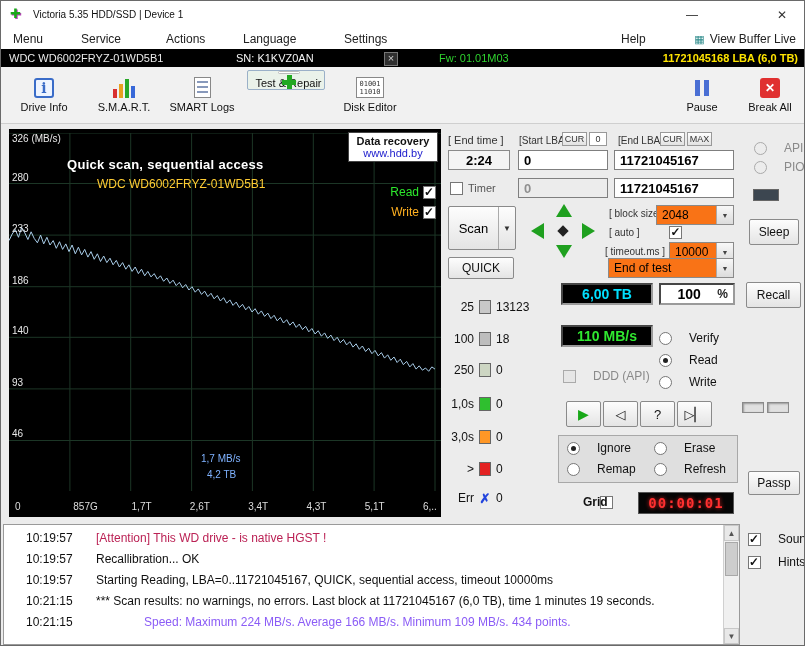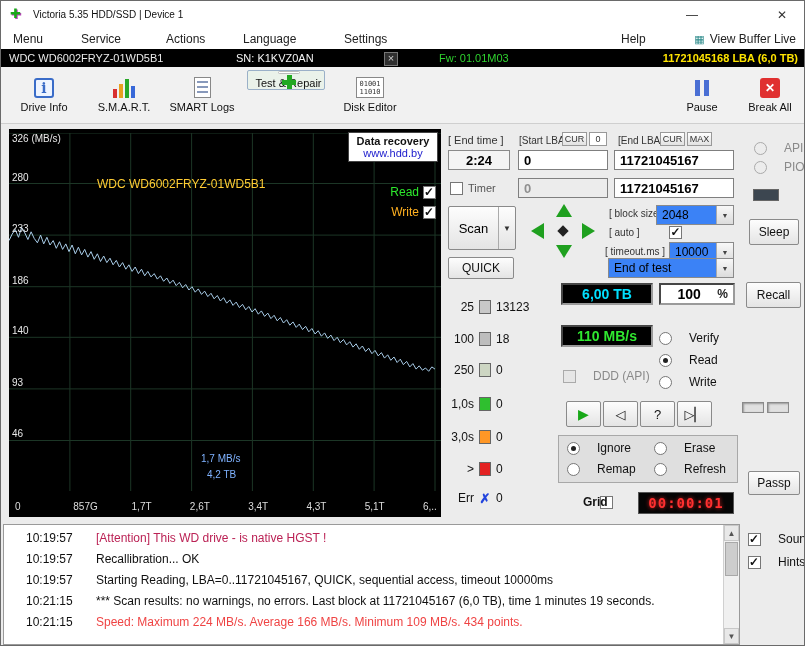--- a/index.html
+++ b/index.html
@@ -81,21 +81,21 @@
   .scanbtn{position:absolute;left:447px;top:205px;width:68px;height:44px;display:flex;background:linear-gradient(#fdfdfd,#e4e4e4);border:1px solid #8a8a8a;border-radius:2px;box-sizing:border-box;}
   .scantxt{flex:1;display:flex;align-items:center;justify-content:center;font-size:13px;}
   .scanarr{width:16px;border-left:1px solid #aaa;display:flex;align-items:center;justify-content:center;font-size:8px;color:#333;}
   .nav{position:absolute;left:524px;top:202px;width:76px;height:56px;}
   .arr{position:absolute;width:0;height:0;}
   .aup{left:31px;top:1px;border-left:8px solid transparent;border-right:8px solid transparent;border-bottom:13px solid #1fa01f;}
   .adn{left:31px;bottom:1px;border-left:8px solid transparent;border-right:8px solid transparent;border-top:13px solid #1fa01f;}
   .alf{left:6px;top:20px;border-top:8px solid transparent;border-bottom:8px solid transparent;border-right:13px solid #1fa01f;}
   .art{right:6px;top:20px;border-top:8px solid transparent;border-bottom:8px solid transparent;border-left:13px solid #1fa01f;}
   .navc{position:absolute;left:34px;top:24px;width:8px;height:8px;background:#222;transform:rotate(45deg);}
-  .sel{position:absolute;height:20px;background:#3b82f6;border:1px solid #8a8a8a;display:flex;align-items:center;padding-left:5px;font-size:12px;box-sizing:border-box;}
+  .sel{position:absolute;height:20px;background:#f97316;border:1px solid #8a8a8a;display:flex;align-items:center;padding-left:5px;font-size:12px;box-sizing:border-box;}
   .selarr{margin-left:auto;width:16px;height:100%;background:linear-gradient(#f8f8f8,#dcdcdc);border-left:1px solid #aaa;display:flex;align-items:center;justify-content:center;font-size:7px;color:#444;}
   .btn{position:absolute;background:linear-gradient(#fdfdfd,#e4e4e4);border:1px solid #8a8a8a;border-radius:2px;display:flex;align-items:center;justify-content:center;font-size:12px;color:#111;box-sizing:border-box;}
   .media{width:35px;height:26px;top:400px;font-size:13px;}
   .playg{color:#18a818;font-size:14px;}
   .lat{position:absolute;left:443px;width:112px;display:flex;align-items:center;gap:5px;height:16px;}
   .latlbl{width:30px;text-align:right;font-size:12px;color:#111;}
   .latsq{width:12px;height:14px;border:1px solid #666;box-sizing:border-box;}
   .laterr{font-size:13px;font-weight:bold;width:12px;text-align:center;}
   .latcnt{font-size:12px;color:#111;}
   .lcd{position:absolute;height:22px;background:#000;border:2px inset #9a9a9a;display:flex;align-items:center;justify-content:center;font-weight:bold;font-size:14px;box-sizing:border-box;}
@@ -228,20 +228,21 @@
       </svg>
     <div id="y-ticks">
         <div class="ytick" style="top: 0px;">326 (MB/s)</div>
         <div class="ytick" style="top: 38.5153px;">280</div>
         <div class="ytick" style="top: 90.1288px;">233</div>
         <div class="ytick" style="top: 141.742px;">186</div>
         <div class="ytick" style="top: 192.258px;">140</div>
         <div class="ytick" style="top: 243.871px;">93</div>
         <div class="ytick" style="top: 295.485px;">46</div>
       </div>
+    <div class="gtitle">Quick scan, sequential access</div>
     <div class="gsub">WDC WD6002FRYZ-01WD5B1</div>
     <div class="wmark">
       <div class="wm1">Data recovery</div>
       <div class="wm2">www.hdd.by</div>
     </div>
     <div class="legend lr">
       <span class="lread">Read</span>
       <span class="chk on"></span>
     </div>
     <div class="legend lw">
@@ -440,21 +441,21 @@
     <div class="logline">
       <span class="ltime">10:19:57</span><span style="color: rgb(16, 16, 16);">Recallibration... OK</span>
     </div>
     <div class="logline">
       <span class="ltime">10:19:57</span><span style="color: rgb(16, 16, 16);">Starting Reading, LBA=0..11721045167, QUICK, sequential access, timeout 10000ms</span>
     </div>
     <div class="logline">
       <span class="ltime">10:21:15</span><span style="color: rgb(16, 16, 16);">*** Scan results: no warnings, no errors. Last block at 11721045167 (6,0 TB), time 1 minutes 19 seconds.</span>
     </div>
     <div class="logline">
-      <span class="ltime">10:21:15</span><span style="color: #ef4444;">Speed: Maximum 224 MB/s. Average 166 MB/s. Minimum 109 MB/s. 434 points.</span>
+      <span class="ltime">10:21:15</span><span style="color: #8b5cf6; margin-left: 48px;">Speed: Maximum 224 MB/s. Average 166 MB/s. Minimum 109 MB/s. 434 points.</span>
     </div>
     <div class="sbar">
       <div class="sarr stp">▲</div>
       <div class="sthumb"></div>
       <div class="sarr sbt">▼</div>
     </div>
   </div>
 
   
   <div class="ropt" style="left:747px;top:531px">

